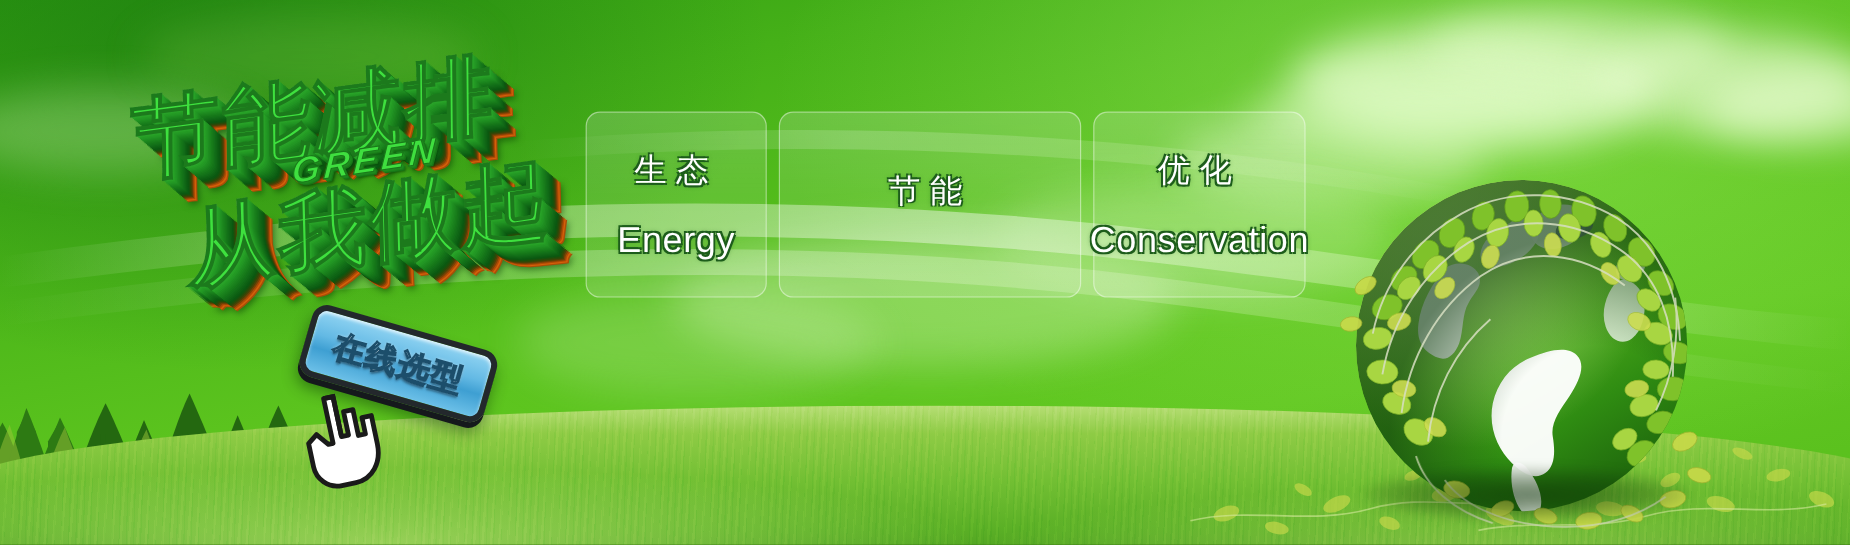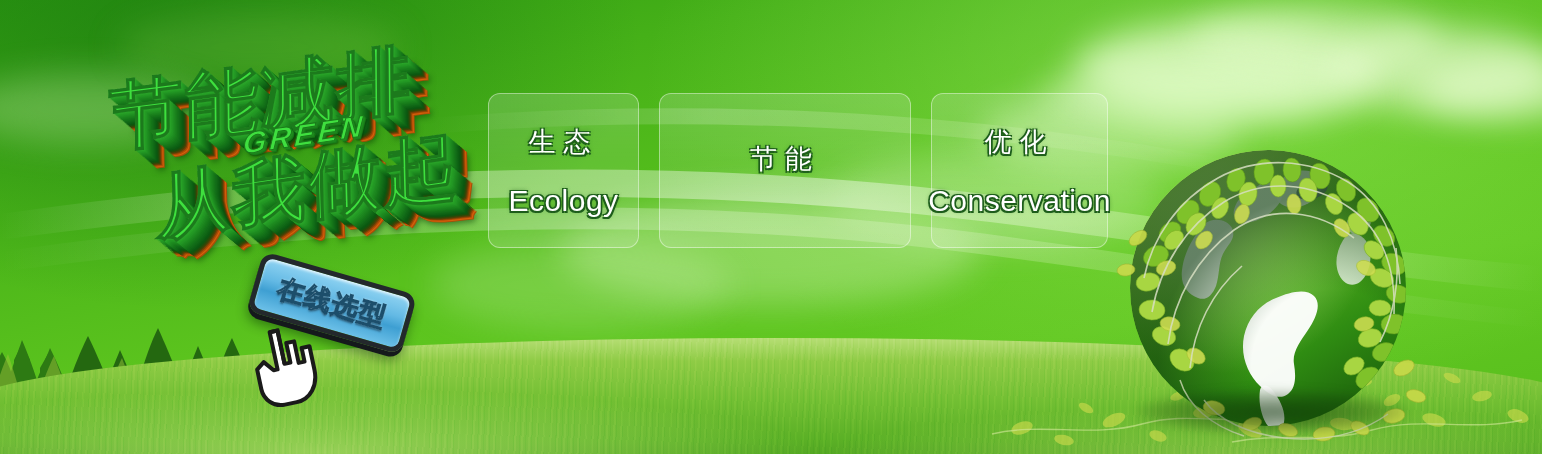--- a/index.html
+++ b/index.html
@@ -102,21 +102,21 @@
   }
   .cta-label {
     font-size:27px; font-weight:bold; color:#ffffff; letter-spacing:1px;
     -webkit-text-stroke:1px #1c4e6b;
     text-shadow:0 2px 2px rgba(10,50,75,.65), 0 0 3px rgba(255,255,255,.6);
     font-family:"DejaVu Sans","Liberation Sans",sans-serif;
   }
   .hand-cursor { position:absolute; left:247px; top:324px; width:74px; height:84px; }
 
   
-  .cards { position:absolute; left:488px; top:93px; display:flex; gap:20px; }
+  .cards { position:absolute; left:488px; top:93px; display:flex; gap:10px; }
   .card {
     border:1px solid rgba(255,255,255,.42); border-radius:12px;
     background:linear-gradient(180deg, rgba(255,255,255,.17) 0%, rgba(255,255,255,.10) 45%, rgba(255,255,255,.14) 100%);
     display:flex; flex-direction:column; align-items:center; justify-content:center;
     height:155px; padding:0 14px;
   }
   .card-cn {
     font-size:27px; color:#ffffff; letter-spacing:8px; margin-bottom:24px; font-weight:normal;
     font-family:"DejaVu Sans","Liberation Sans",sans-serif;
     text-shadow:-1.5px -1.5px 0 #1d5d1b, 1.5px -1.5px 0 #1d5d1b, -1.5px 1.5px 0 #1d5d1b,
@@ -323,21 +323,21 @@
     <g transform="rotate(-12 37 42)">
       <path d="M30 6 L38 6 L38 40 L44 40 L44 20 L52 20 L52 42 L58 42 L58 28 L66 28 L66 52
                C66 68 56 80 42 80 L30 80 C18 80 10 70 10 60 L10 40 L18 34 L26 44 L30 44 Z" fill="#ffffff" stroke="#1a1a1a" stroke-width="4" stroke-linejoin="round"></path>
       <path d="M30 6 L38 6 L38 40" fill="none" stroke="#1a1a1a" stroke-width="4"></path>
     </g>
   </svg>
 
   <div class="cards">
     <div class="card c1">
       <div class="card-cn">生态</div>
-      <div class="card-en">Ecology</div>
+      <div class="card-en">Energy</div>
     </div>
     <div class="card c2">
       <div class="card-cn">节能</div>
     </div>
     <div class="card c3">
       <div class="card-cn">优化</div>
       <div class="card-en">Conservation</div>
     </div>
   </div>
 

